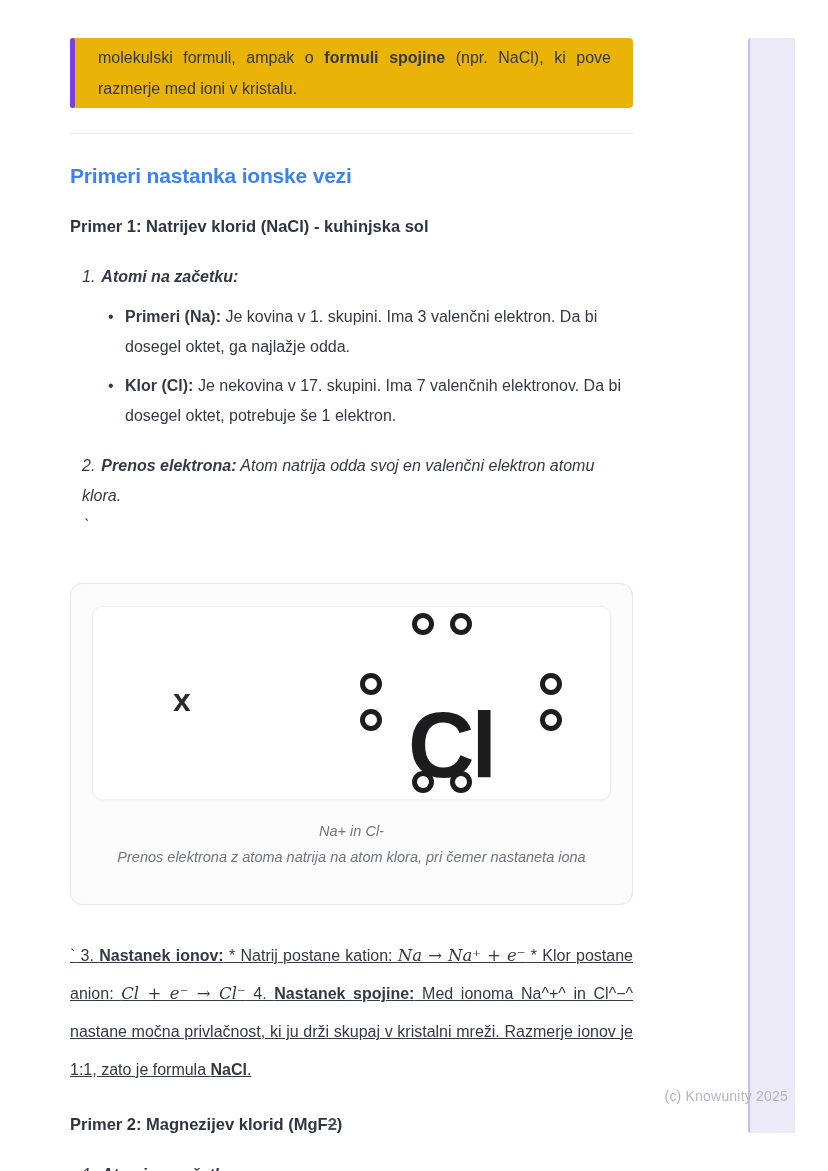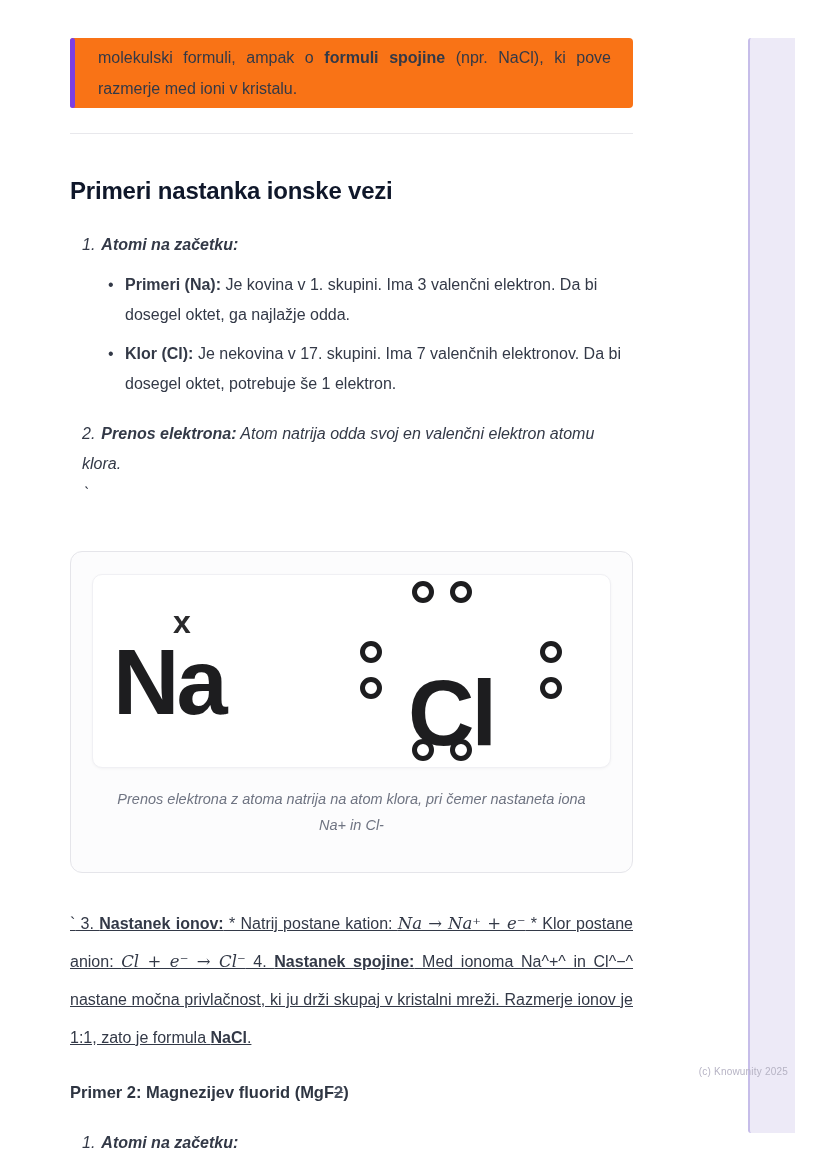--- a/index.html
+++ b/index.html
@@ -16,21 +16,21 @@
   .content {
     position: absolute;
     left: 70px; top: 0;
     width: 563px;
   }
 
   
   .callout {
     margin-top: 38px;
     position: relative;
-    background: #f97316;
+    background: #eab308;
     border-radius: 4px;
     padding: 4px 22px 4px 28px;
   }
   .callout-bar {
     position: absolute;
     left: 0; top: 0; bottom: 0;
     width: 5px;
     background: #7c3fe3;
     border-radius: 4px;
   }
@@ -41,25 +41,25 @@
     text-align: justify;
   }
 
   .divider {
     border: none;
     border-top: 1px solid #e8e8ec;
     margin: 25px 0 0 0;
   }
 
   h2.section-heading {
-    margin: 42px 0 0 0;
-    font-size: 24px;
+    margin: 27px 0 0 0;
+    font-size: 21px;
     line-height: 30px;
     font-weight: 700;
-    color: #0f172a;
+    color: #3b82f6;
     letter-spacing: -0.2px;
   }
 
   h3.example-title {
     margin: 23px 0 0 0;
     font-size: 16.5px;
     line-height: 24px;
     font-weight: 700;
     color: #2e3542;
   }
@@ -191,41 +191,42 @@
     position: absolute;
     left: 748px; top: 38px;
     width: 45px; height: 1095px;
     background: #edeaf7;
     border-left: 2px solid #c6bde9;
     border-radius: 3px 0 0 3px;
   }
 
   .footer-watermark {
     position: absolute;
-    right: 40px; top: 1066px;
-    font-size: 10px;
+    right: 40px; top: 1088px;
+    font-size: 14px;
     color: #b6b3c4;
     z-index: 2;
     letter-spacing: 0.2px;
   }
 </style>
 </head>
 <body>
 
 <div class="content">
 
   <div class="callout">
     <div class="callout-bar"></div>
     <p><span>molekulski formuli, ampak o </span><b>formuli spojine</b><span> (npr. NaCl), ki pove razmerje med ioni v kristalu.</span></p>
   </div>
 
   <hr class="divider">
 
   <h2 class="section-heading">Primeri nastanka ionske vezi</h2>
 
+  <h3 class="example-title">Primer 1: Natrijev klorid (NaCl) - kuhinjska sol</h3>
 
   <div class="num-item step1">
     <span class="marker">1.</span><b>Atomi na začetku:</b>
   </div>
 
   <ul class="bullets">
     <li>
       <span class="dot">•</span><b>Primeri (Na):</b><span> Je kovina v 1. skupini. Ima 3 valenčni elektron. Da bi dosegel oktet, ga najlažje odda.</span>
     </li>
     <li>
@@ -235,43 +236,42 @@
 
   <div class="num-item step2">
     <span class="marker">2.</span><b>Prenos elektrona:</b><span> Atom natrija odda svoj en valenčni elektron atomu klora.</span>
     <span class="stray-tick">`</span>
   </div>
 
   <figure class="image-card">
     <div class="image-panel">
       <div class="na-group">
         <span class="x-marker">x</span>
-        <span class="atom-symbol">Na</span>
       </div>
       <div class="cl-group">
         <span class="ring tl"></span>
         <span class="ring tr"></span>
         <span class="ring lt"></span>
         <span class="ring lb"></span>
         <span class="ring rt"></span>
         <span class="ring rb"></span>
         <span class="ring bl"></span>
         <span class="ring br"></span>
         <span class="atom-symbol">Cl</span>
       </div>
     </div>
     <figcaption>
+      <span>Na+ in Cl-</span>
       <span>Prenos elektrona z atoma natrija na atom klora, pri čemer nastaneta iona</span>
-      <span>Na+ in Cl-</span>
     </figcaption>
   </figure>
 
   <p class="para-mixed"><span>`</span><span> 3. </span><b>Nastanek ionov:</b><span> * Natrij postane kation: </span><span class="math">Na → Na⁺ + e⁻</span><span> * Klor postane anion: </span><span class="math">Cl + e⁻ → Cl⁻</span><span> 4. </span><b>Nastanek spojine:</b><span> Med ionoma Na^+^ in Cl^−^ nastane močna privlačnost, ki ju drži skupaj v kristalni mreži. Razmerje ionov je 1:1, zato je formula </span><b>NaCl</b><span>.</span></p>
 
-  <h3 class="example-title"><span>Primer 2: Magnezijev fluorid (MgF</span><s class="strike">2</s><span>)</span></h3>
+  <h3 class="example-title"><span>Primer 2: Magnezijev klorid (MgF</span><s class="strike">2</s><span>)</span></h3>
 
   <div class="num-item step1">
     <span class="marker">1.</span><b>Atomi na začetku:</b>
   </div>
 
 </div>
 
 <div class="side-strip"></div>
 
 <div class="footer-watermark">(c) Knowunity 2025</div>

